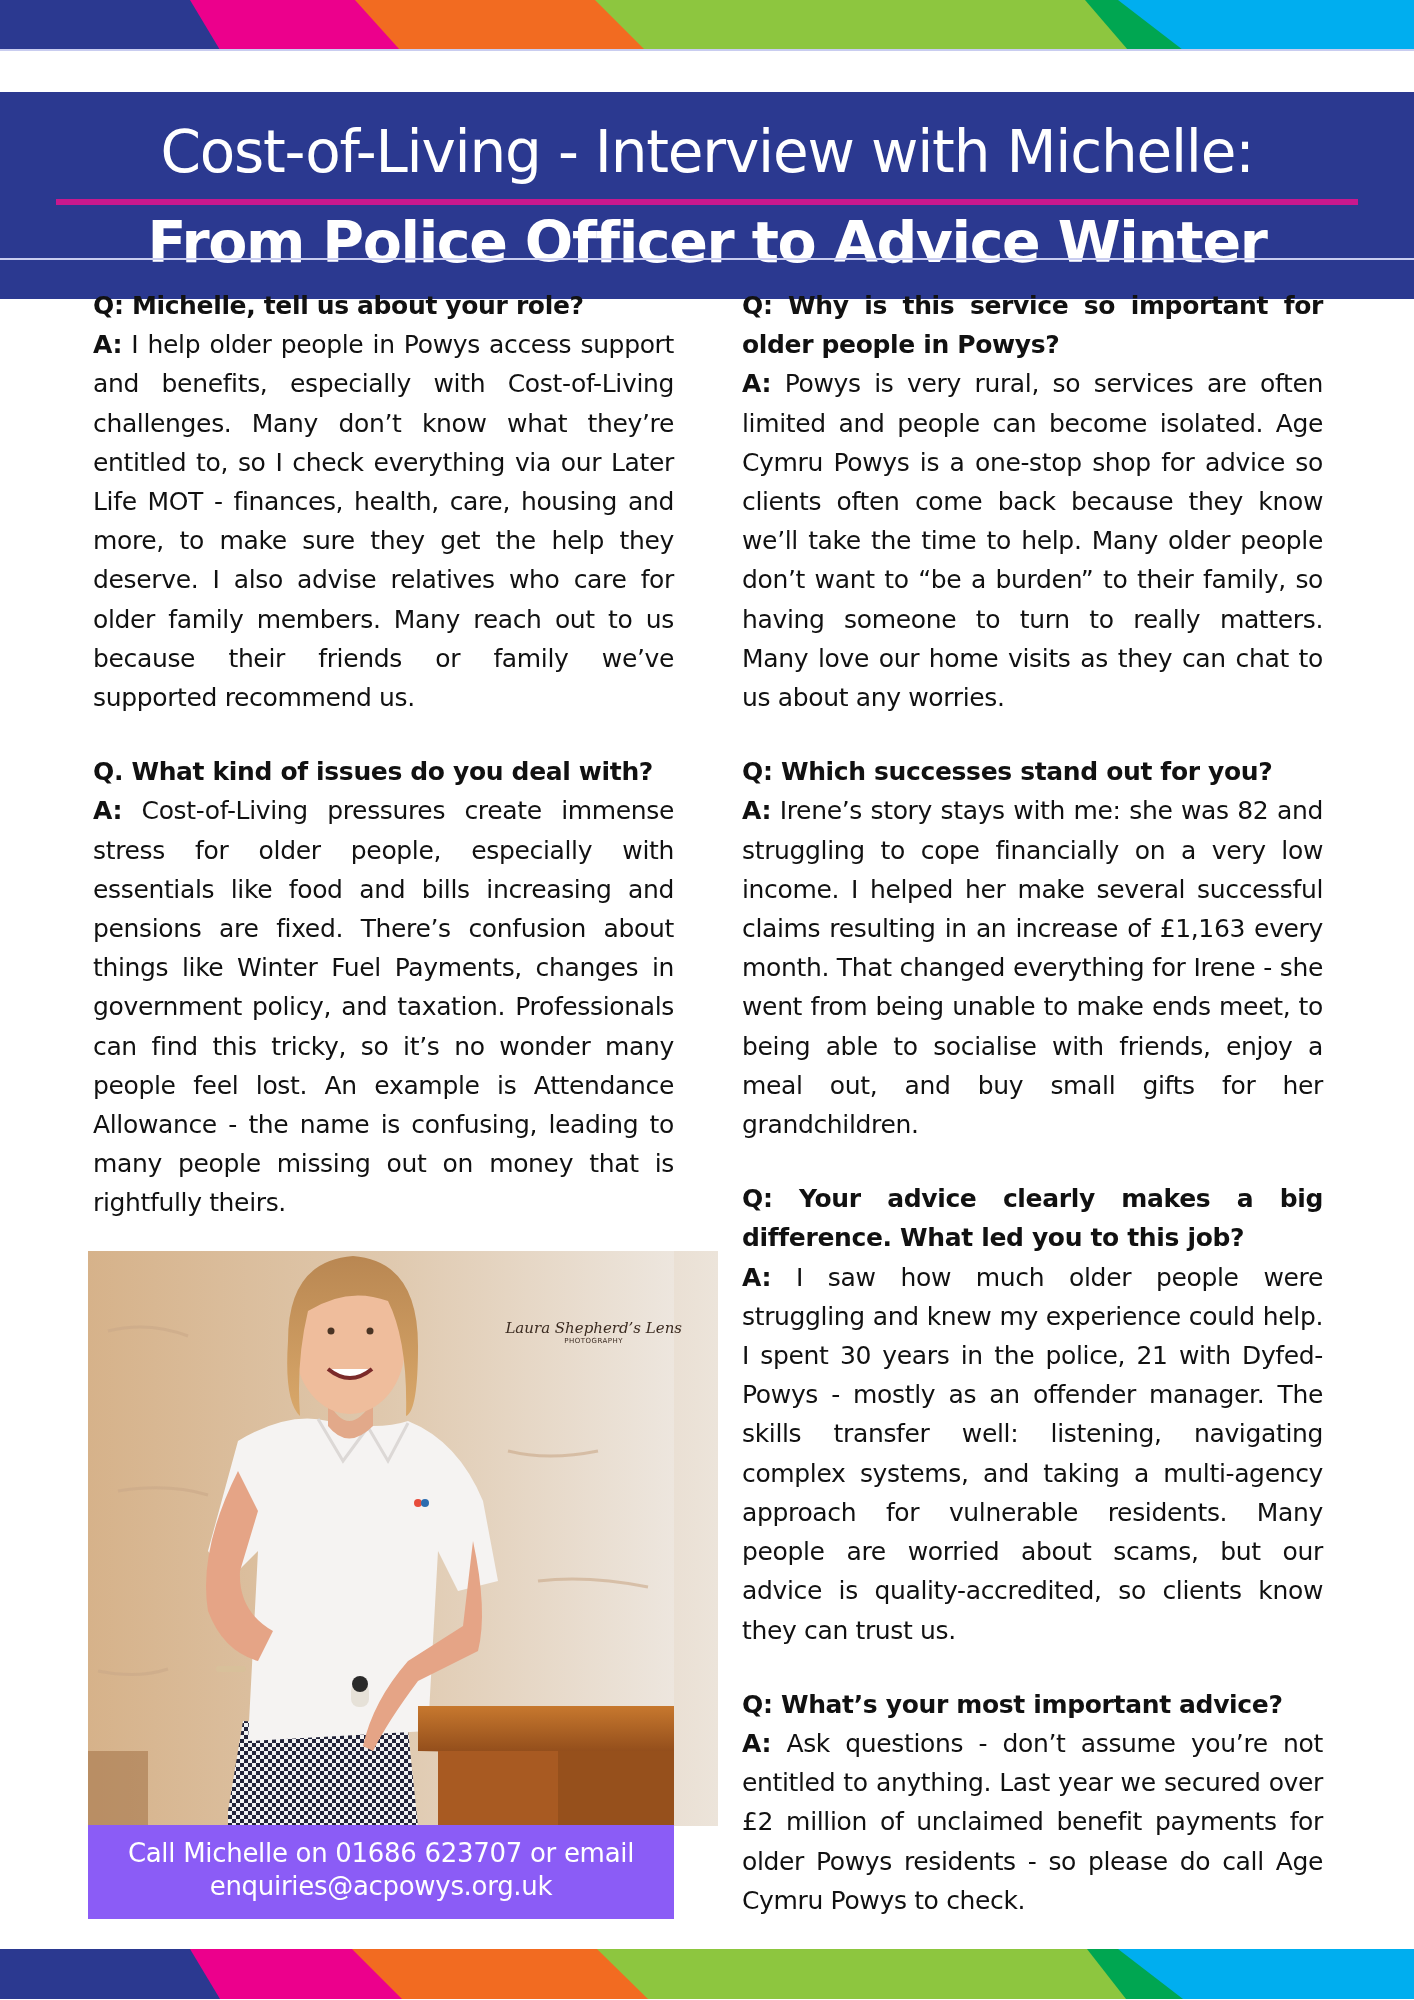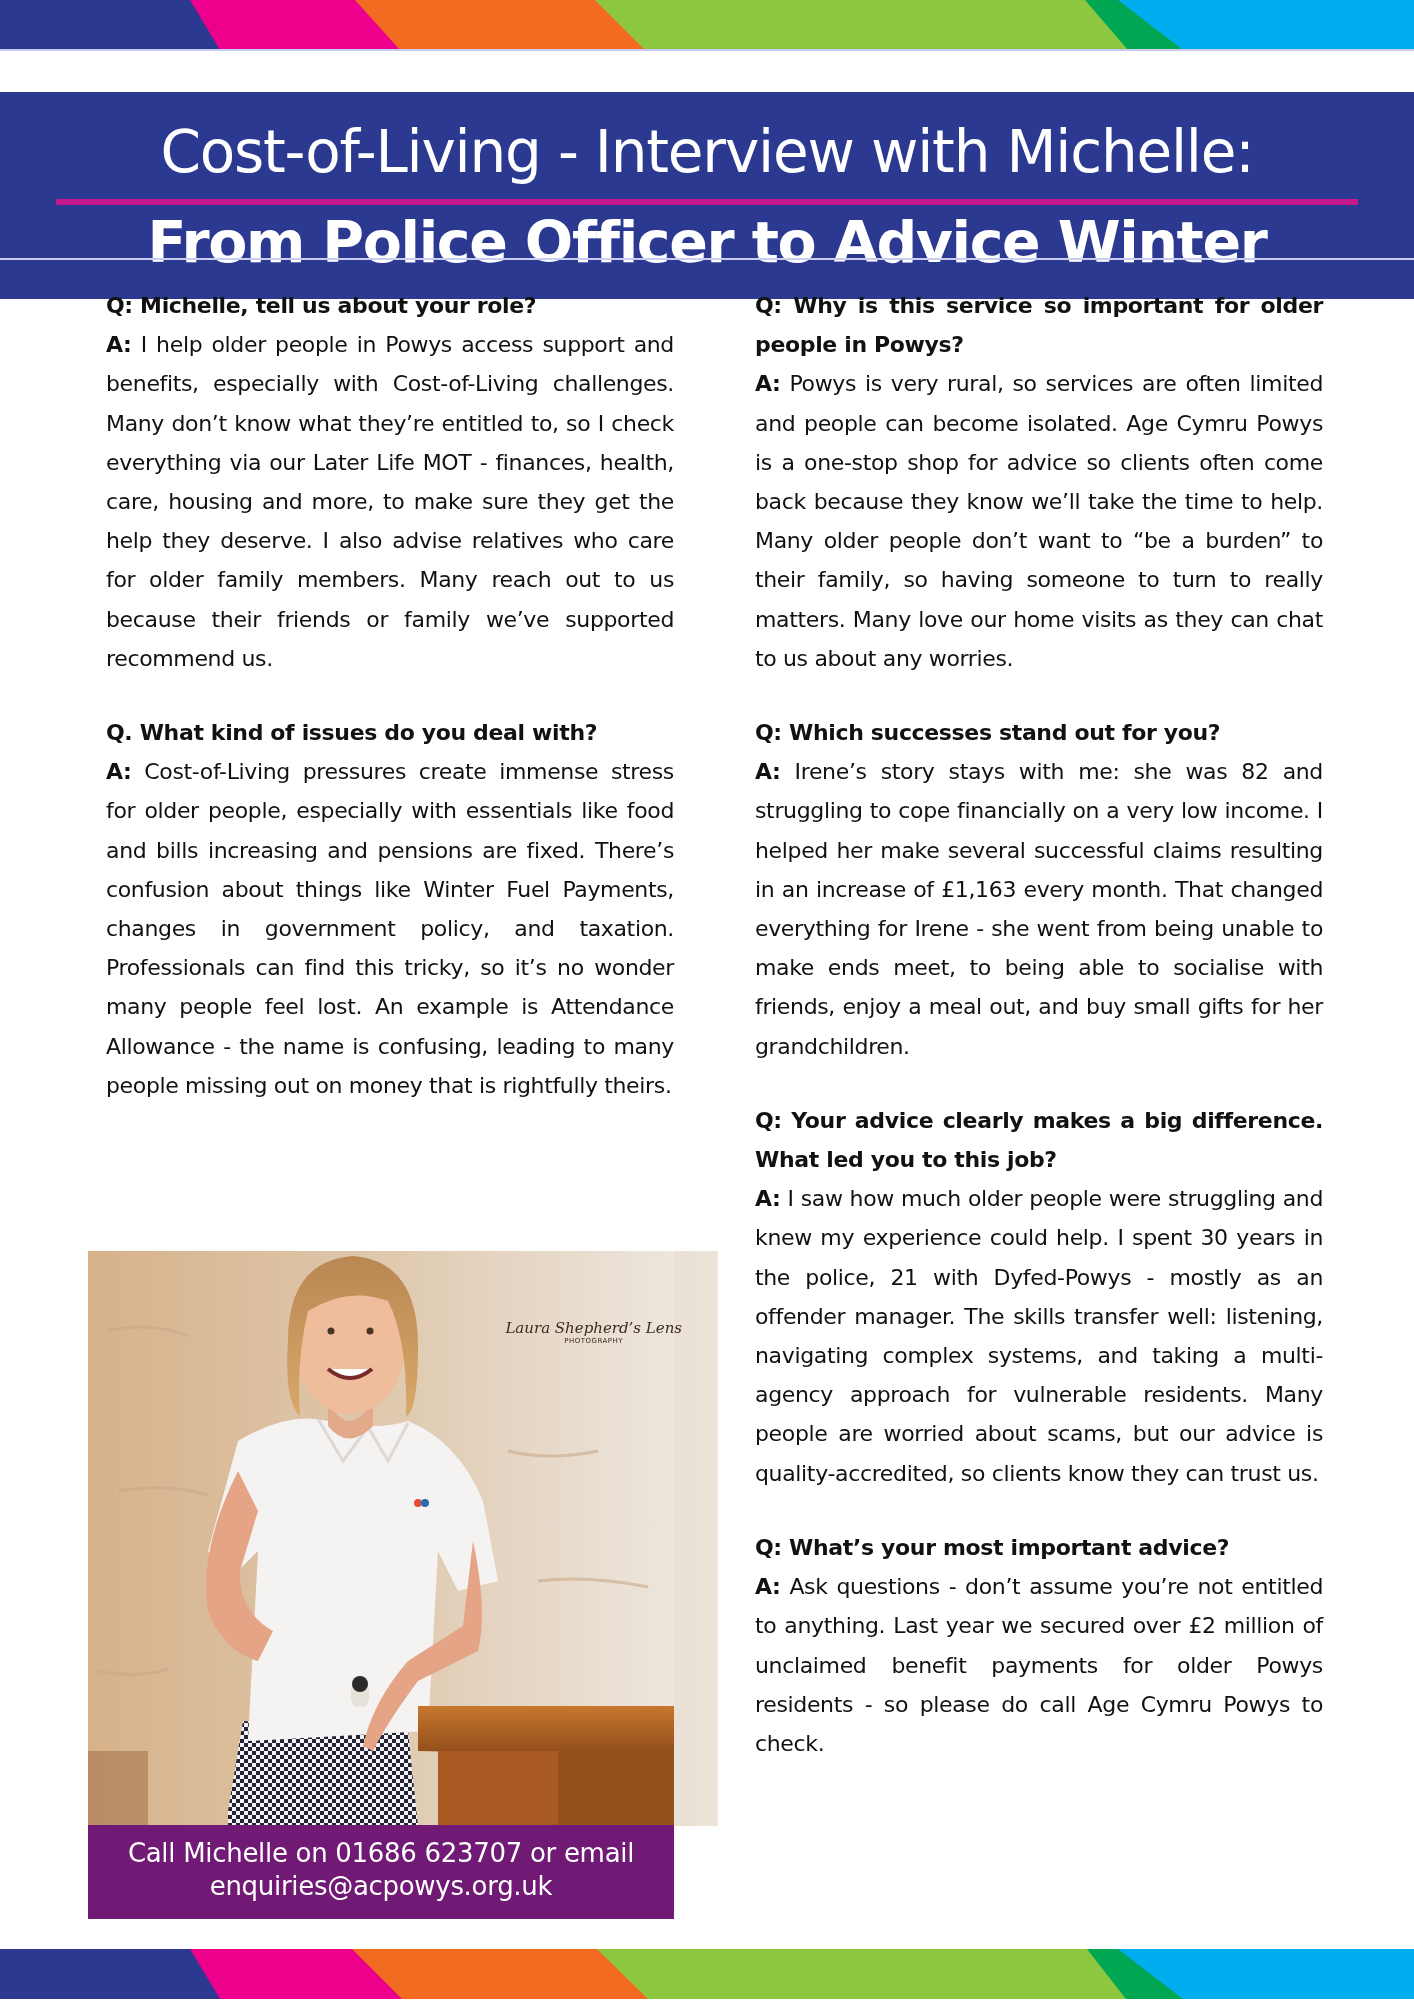--- a/index.html
+++ b/index.html
@@ -30,36 +30,36 @@
     background: #c8188e;
   }
   .header-bottom-line {
     position: absolute; left: 0; top: 258px; width: 1414px; height: 2px; background: #c9cdf0;
   }
 
   .col { position: absolute; top: 286px; width: 586px; }
   .col.left { left: 88px; }
   .col.right { left: 737px; }
 
-  .qa { margin: 0 0 35px 18px; font-size: 22px; line-height: 39.2px; text-align: justify; letter-spacing: -0.35px; word-spacing: 0px; }
+  .qa { margin: 0 0 35px 5px; font-size: 25px; line-height: 39.2px; text-align: justify; letter-spacing: -0.35px; word-spacing: 0px; }
   .qa .q { font-weight: bold; }
   .qa .a-label { font-weight: bold; }
 
   .photo {
     position: absolute; left: 88px; top: 1251px; width: 586px; height: 575px; overflow: hidden;
     background: linear-gradient(90deg, #d8b58c 0%, #dcc2a0 45%, #e6d8c8 80%, #ece4da 100%);
     padding-left: 44px;
   }
   .photo svg { position: absolute; left: 0; top: 0; }
   .credit { position: absolute; right: 36px; top: 68px; text-align: center; color: #3a2a20; }
   .credit .name { font-family: "DejaVu Serif", "Liberation Serif", serif; font-style: italic; font-size: 15px; }
   .credit .sub { font-size: 7px; letter-spacing: 0.5px; }
   .caption {
     position: absolute; left: 88px; top: 1825px; width: 586px; height: 94px;
-    background: #701a75; color: #ffffff; text-align: center;
+    background: #8b5cf6; color: #ffffff; text-align: center;
     font-size: 26px; line-height: 33px; padding-top: 12px; box-sizing: border-box;
     letter-spacing: -0.3px;
   }
 </style>
 </head>
 <body>
 
 <div class="stripe top">
   <svg width="1414" height="50" viewBox="0 0 1414 50">
     <rect x="0" y="0" width="1414" height="50" fill="#2b3990"></rect>

